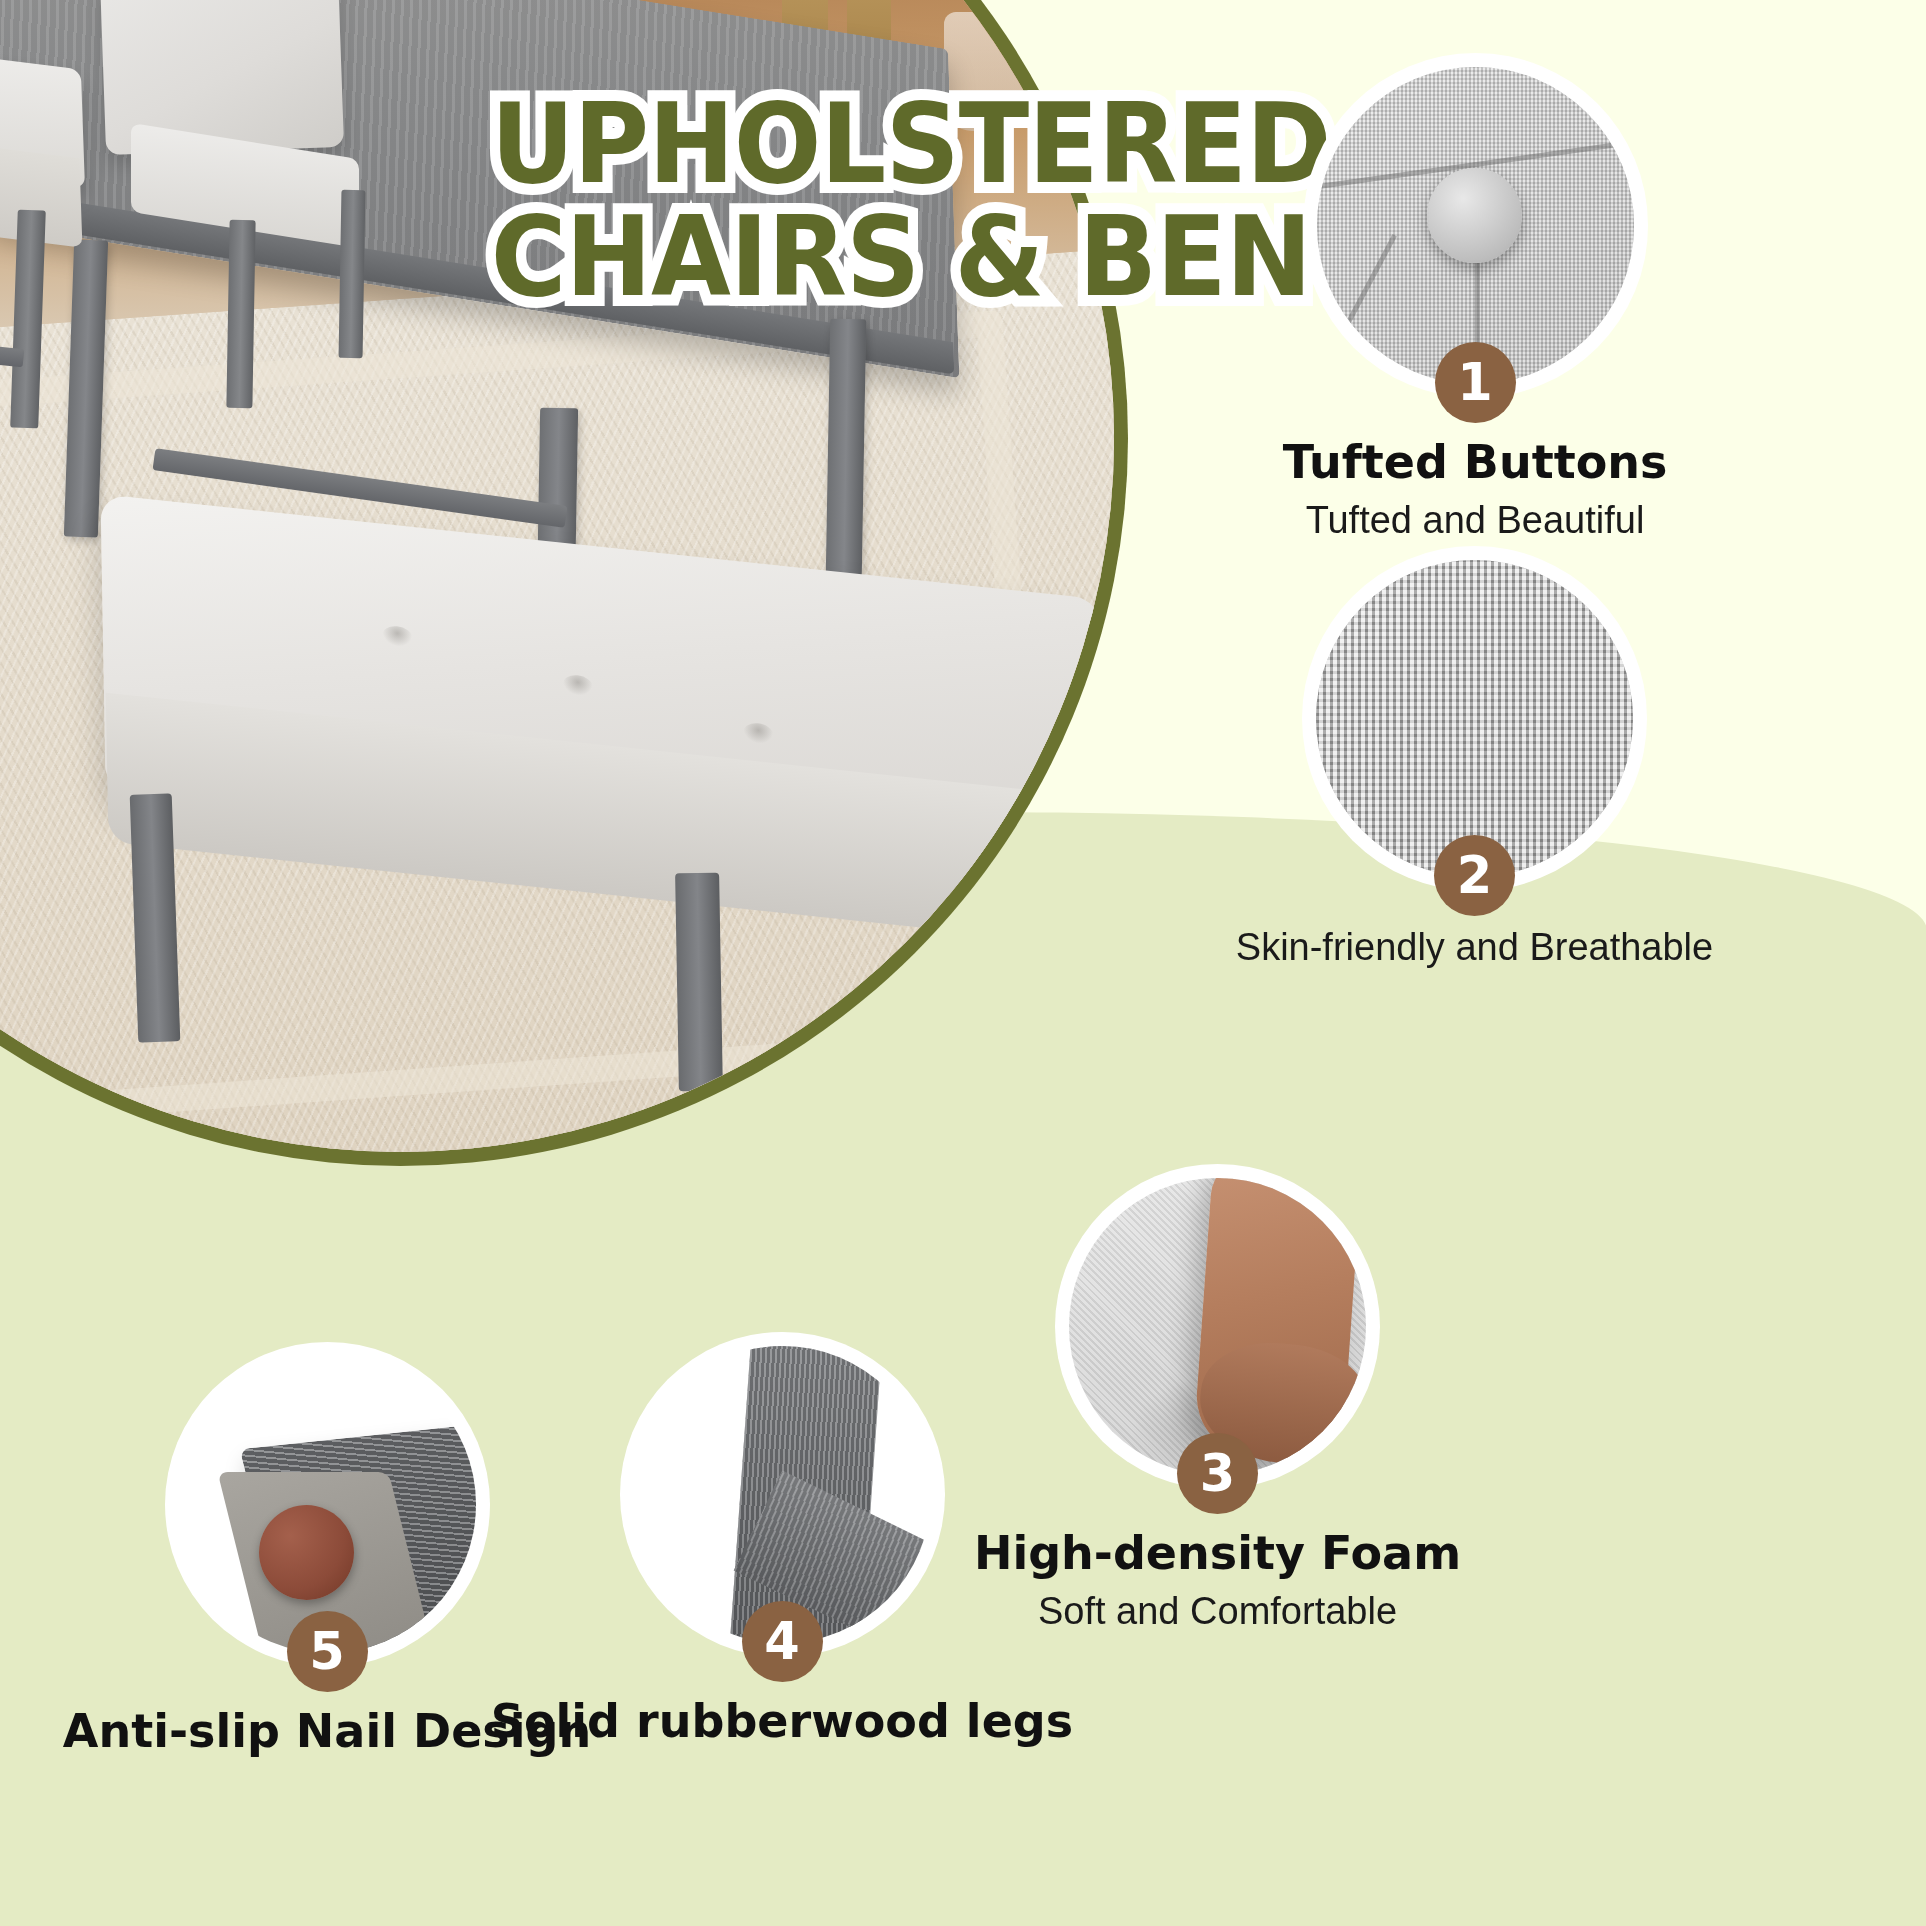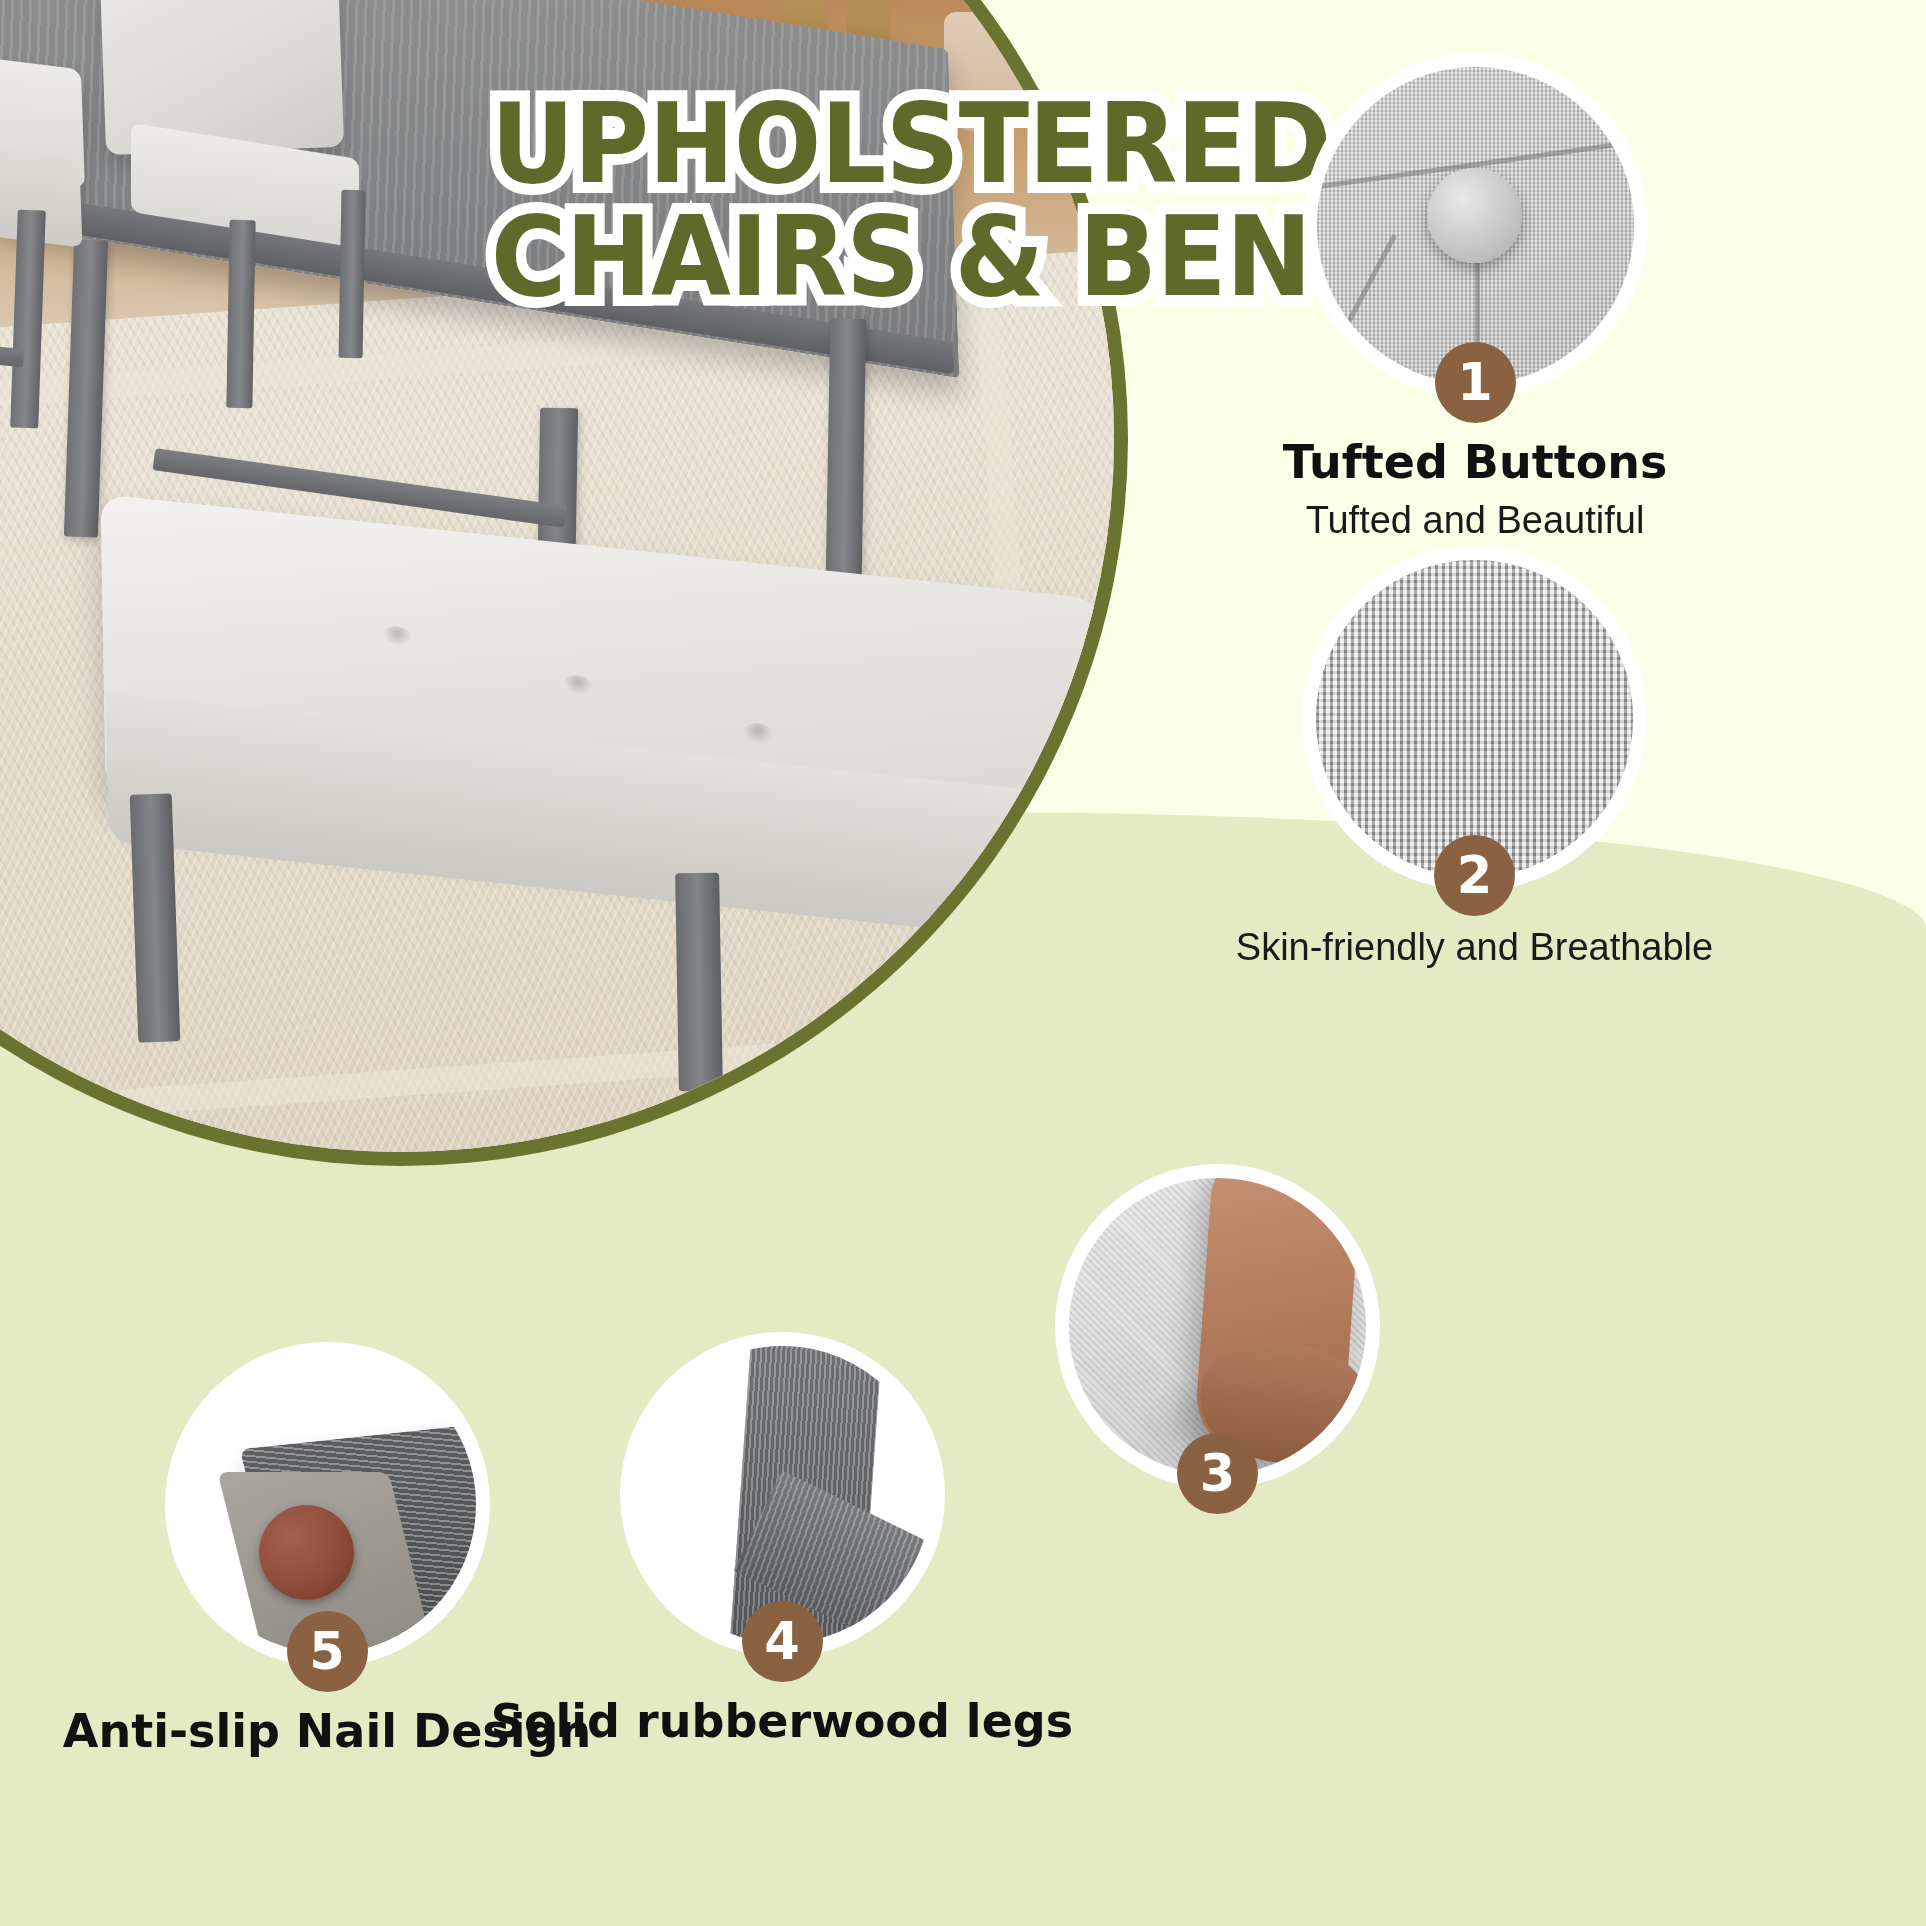--- a/index.html
+++ b/index.html
@@ -389,20 +389,22 @@
   </div>
 
   <div class="feat" style="left:891px; top:1178px; width:653px;">
     <div class="photo-circle" style="width:297px; height:297px;">
       <div class="foam-img">
         <div class="foot"></div>
         <div class="heel"></div>
       </div>
     </div>
     <div class="badge">3</div>
+    <div class="f-title">High-density Foam</div>
+    <div class="f-sub">Soft and Comfortable</div>
   </div>
 
   <div class="feat" style="left:475px; top:1346px; width:614px;">
     <div class="photo-circle" style="width:297px; height:297px;">
       <div class="wood-img">
         <div class="wood-v"></div>
         <div class="wood-h"></div>
       </div>
     </div>
     <div class="badge">4</div>

